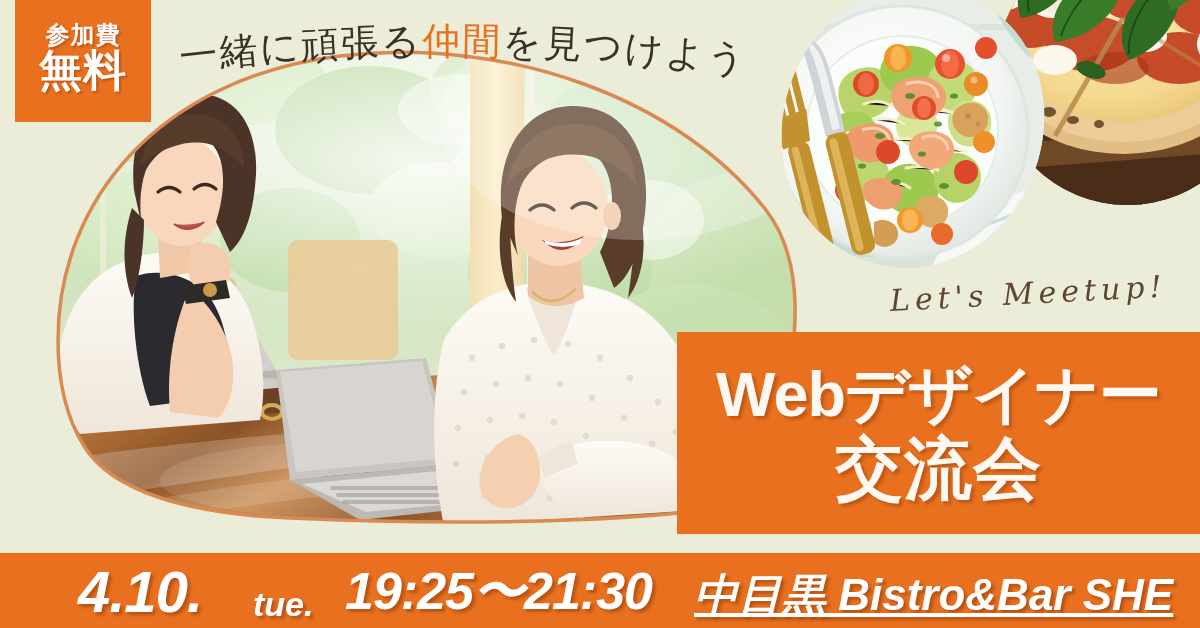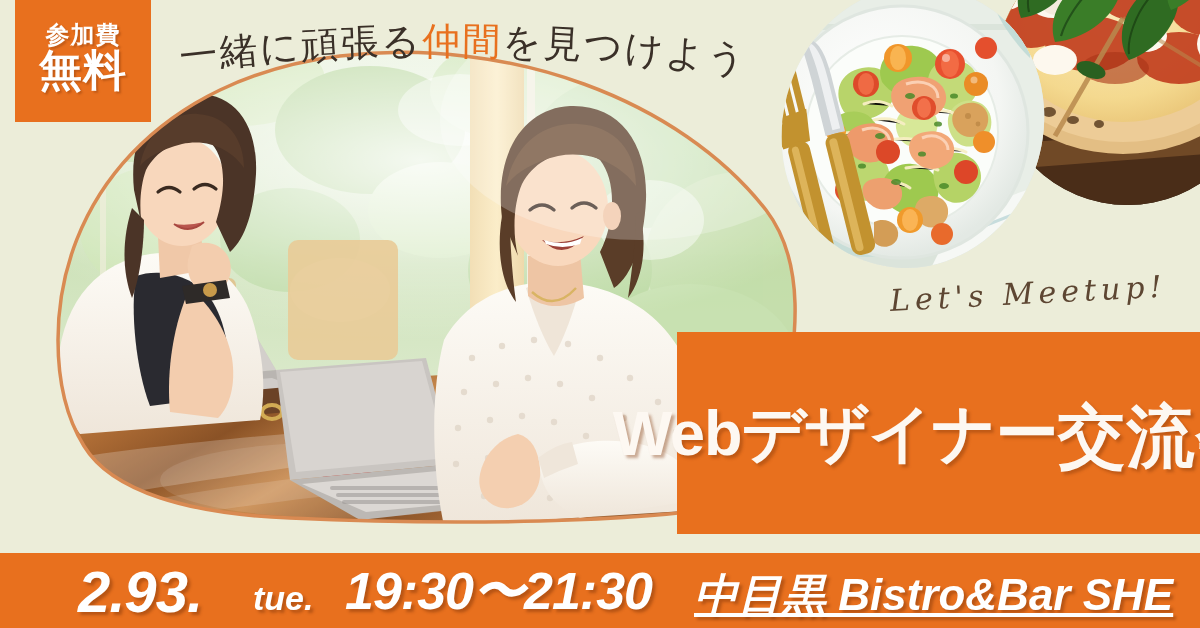--- a/index.html
+++ b/index.html
@@ -59,21 +59,21 @@
     font-family:"DejaVu Serif",serif;font-style:italic;
     font-size:30px;color:#5d4632;letter-spacing:5px;
     transform:rotate(-3deg);transform-origin:left center;
     white-space:nowrap;
   }
 
   
   #title-panel{
     position:absolute;left:677px;top:332px;width:523px;height:202px;
     background:#e8701e;z-index:32;
-    display:flex;flex-direction:row;align-items:center;justify-content:center;
+    display:flex;flex-direction:column;align-items:center;justify-content:center;
   }
   #title-panel .tline{
     color:#fdf8f2;font-weight:bold;line-height:1.02;white-space:nowrap;
     text-shadow:3px 3px 3px rgba(130,55,10,.40);
   }
   .title-1{font-size:63px;letter-spacing:-1px;}
   .title-2{font-size:68px;letter-spacing:1px;margin-top:8px;}
 
   
   #bottom-bar{
@@ -82,21 +82,21 @@
   }
   #bottom-inner{
     position:relative;width:1200px;height:75px;
   }
   .bb-txt{
     position:absolute;color:#fff;font-style:italic;font-weight:bold;
     white-space:nowrap;text-shadow:3px 3px 3px rgba(125,50,8,.45);
     line-height:1;
   }
   #bb-date{left:78px;top:10px;font-size:58px;letter-spacing:-1px;}
-  #bb-dow{left:253px;top:28px;font-size:34px;letter-spacing:0px;}
+  #bb-dow{left:253px;top:34px;font-size:34px;letter-spacing:0px;}
   #bb-time{left:345px;top:12px;font-size:52px;letter-spacing:-1px;}
   #bb-venue{left:694px;top:20px;font-size:44px;letter-spacing:0px;text-decoration:underline;}
 </style>
 </head>
 <body>
 
 <div id="banner">
 
   <div id="main-photo">
     <svg width="760" height="500" viewBox="0 0 760 500">
@@ -572,20 +572,20 @@
 
   <div id="lets-meetup">Let's Meetup!</div>
 
   <div id="title-panel">
     <div class="tline title-1">Webデザイナー</div>
     <div class="tline title-2">交流会</div>
   </div>
 
   <div id="bottom-bar">
     <div id="bottom-inner">
-      <div class="bb-txt" id="bb-date">2.93.</div>
+      <div class="bb-txt" id="bb-date">4.10.</div>
       <div class="bb-txt" id="bb-dow">tue.</div>
-      <div class="bb-txt" id="bb-time">19:30〜21:30</div>
+      <div class="bb-txt" id="bb-time">19:25〜21:30</div>
       <div class="bb-txt" id="bb-venue">中目黒 Bistro&amp;Bar SHE</div>
     </div>
   </div>
 
 </div>
 
 </body></html>

